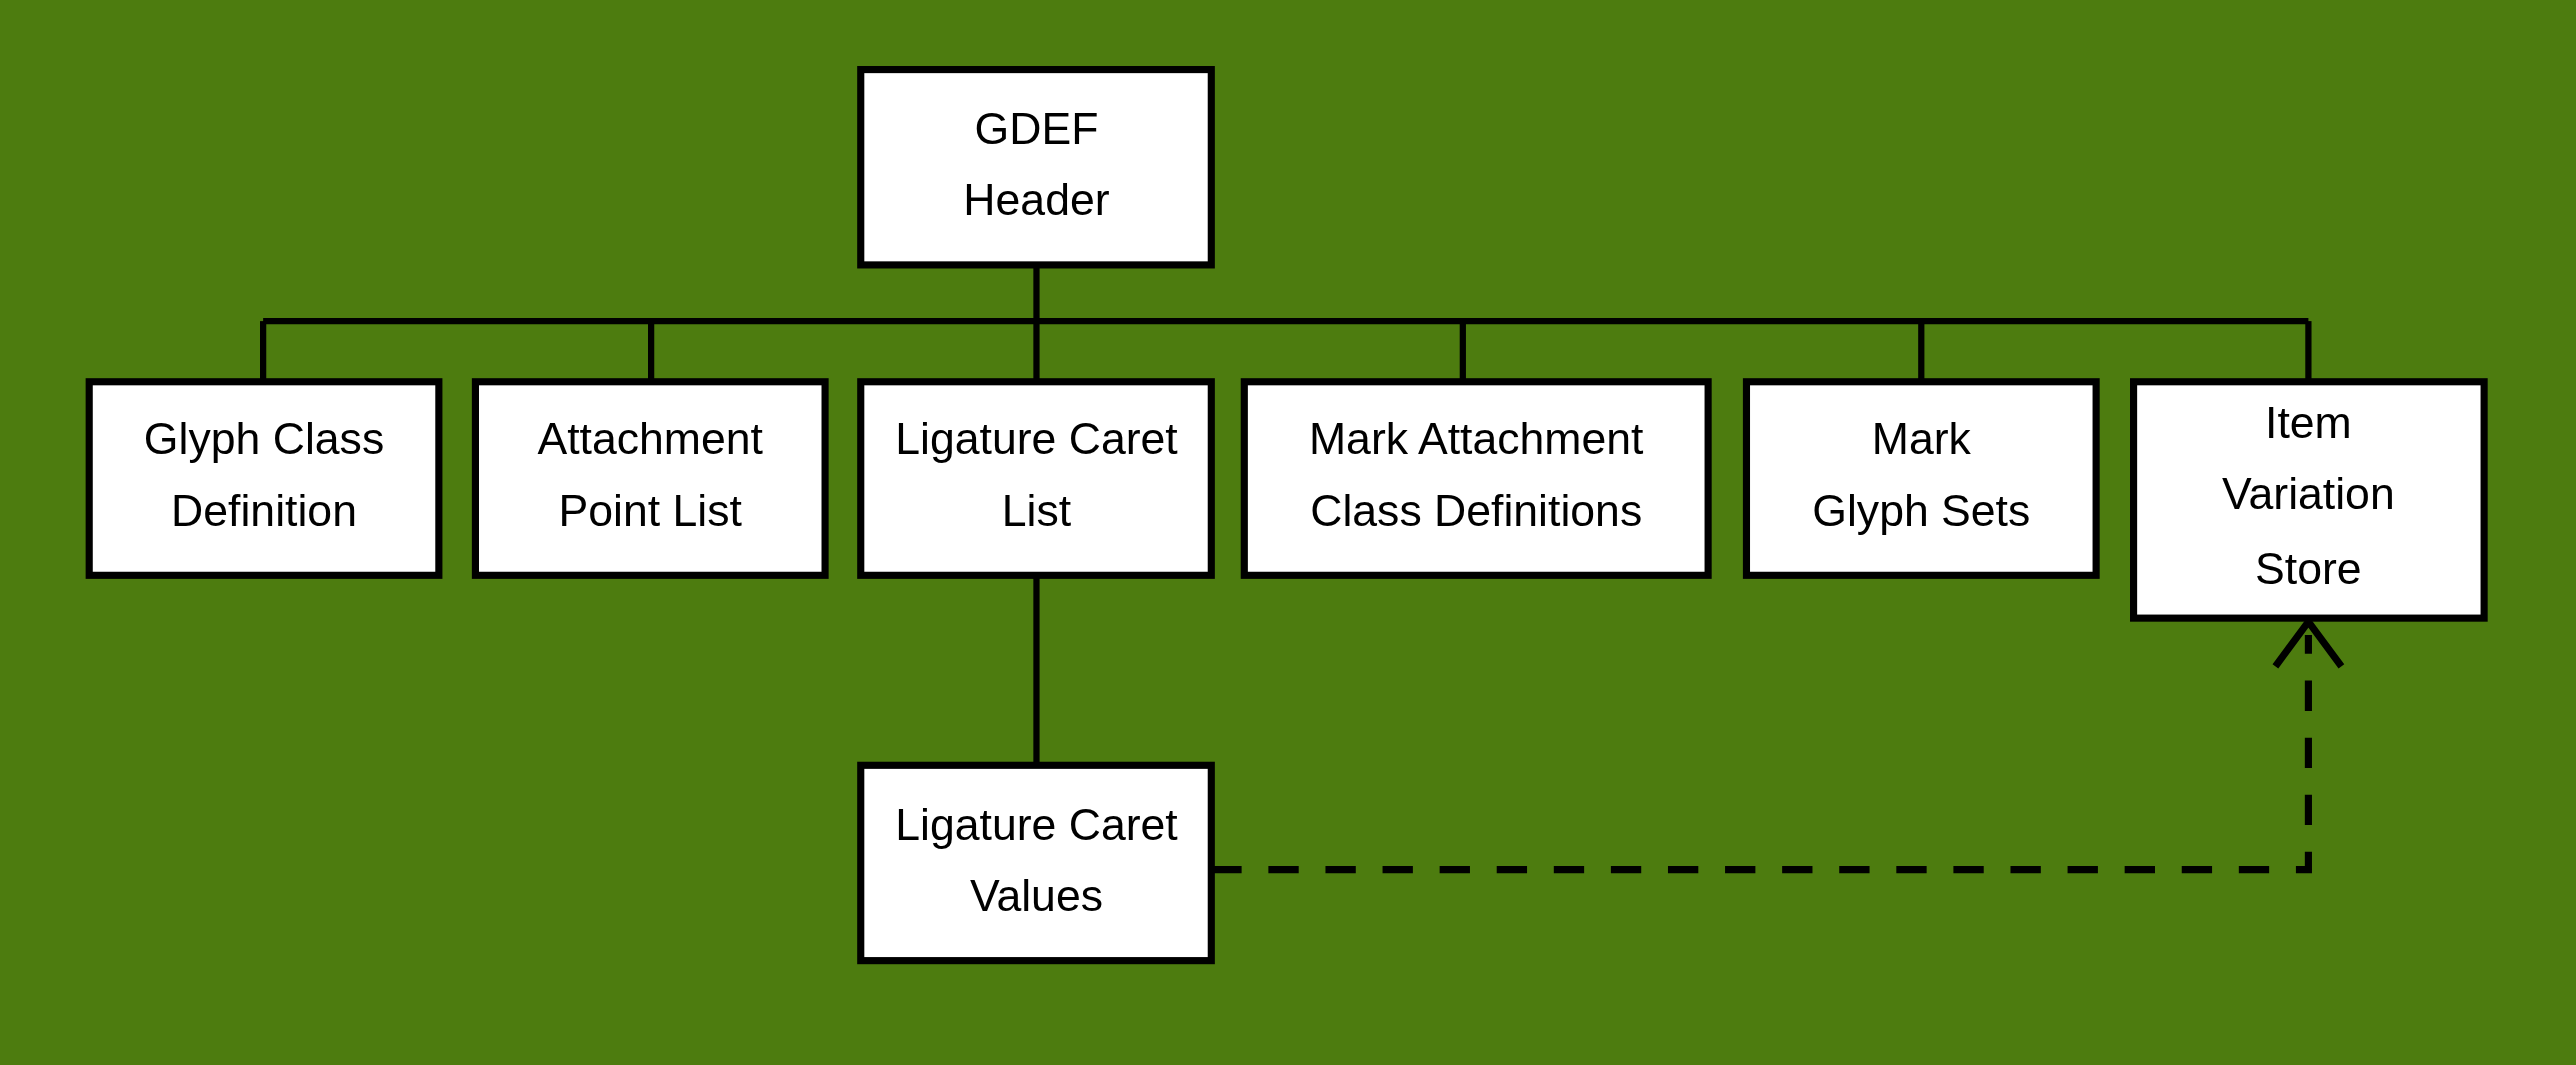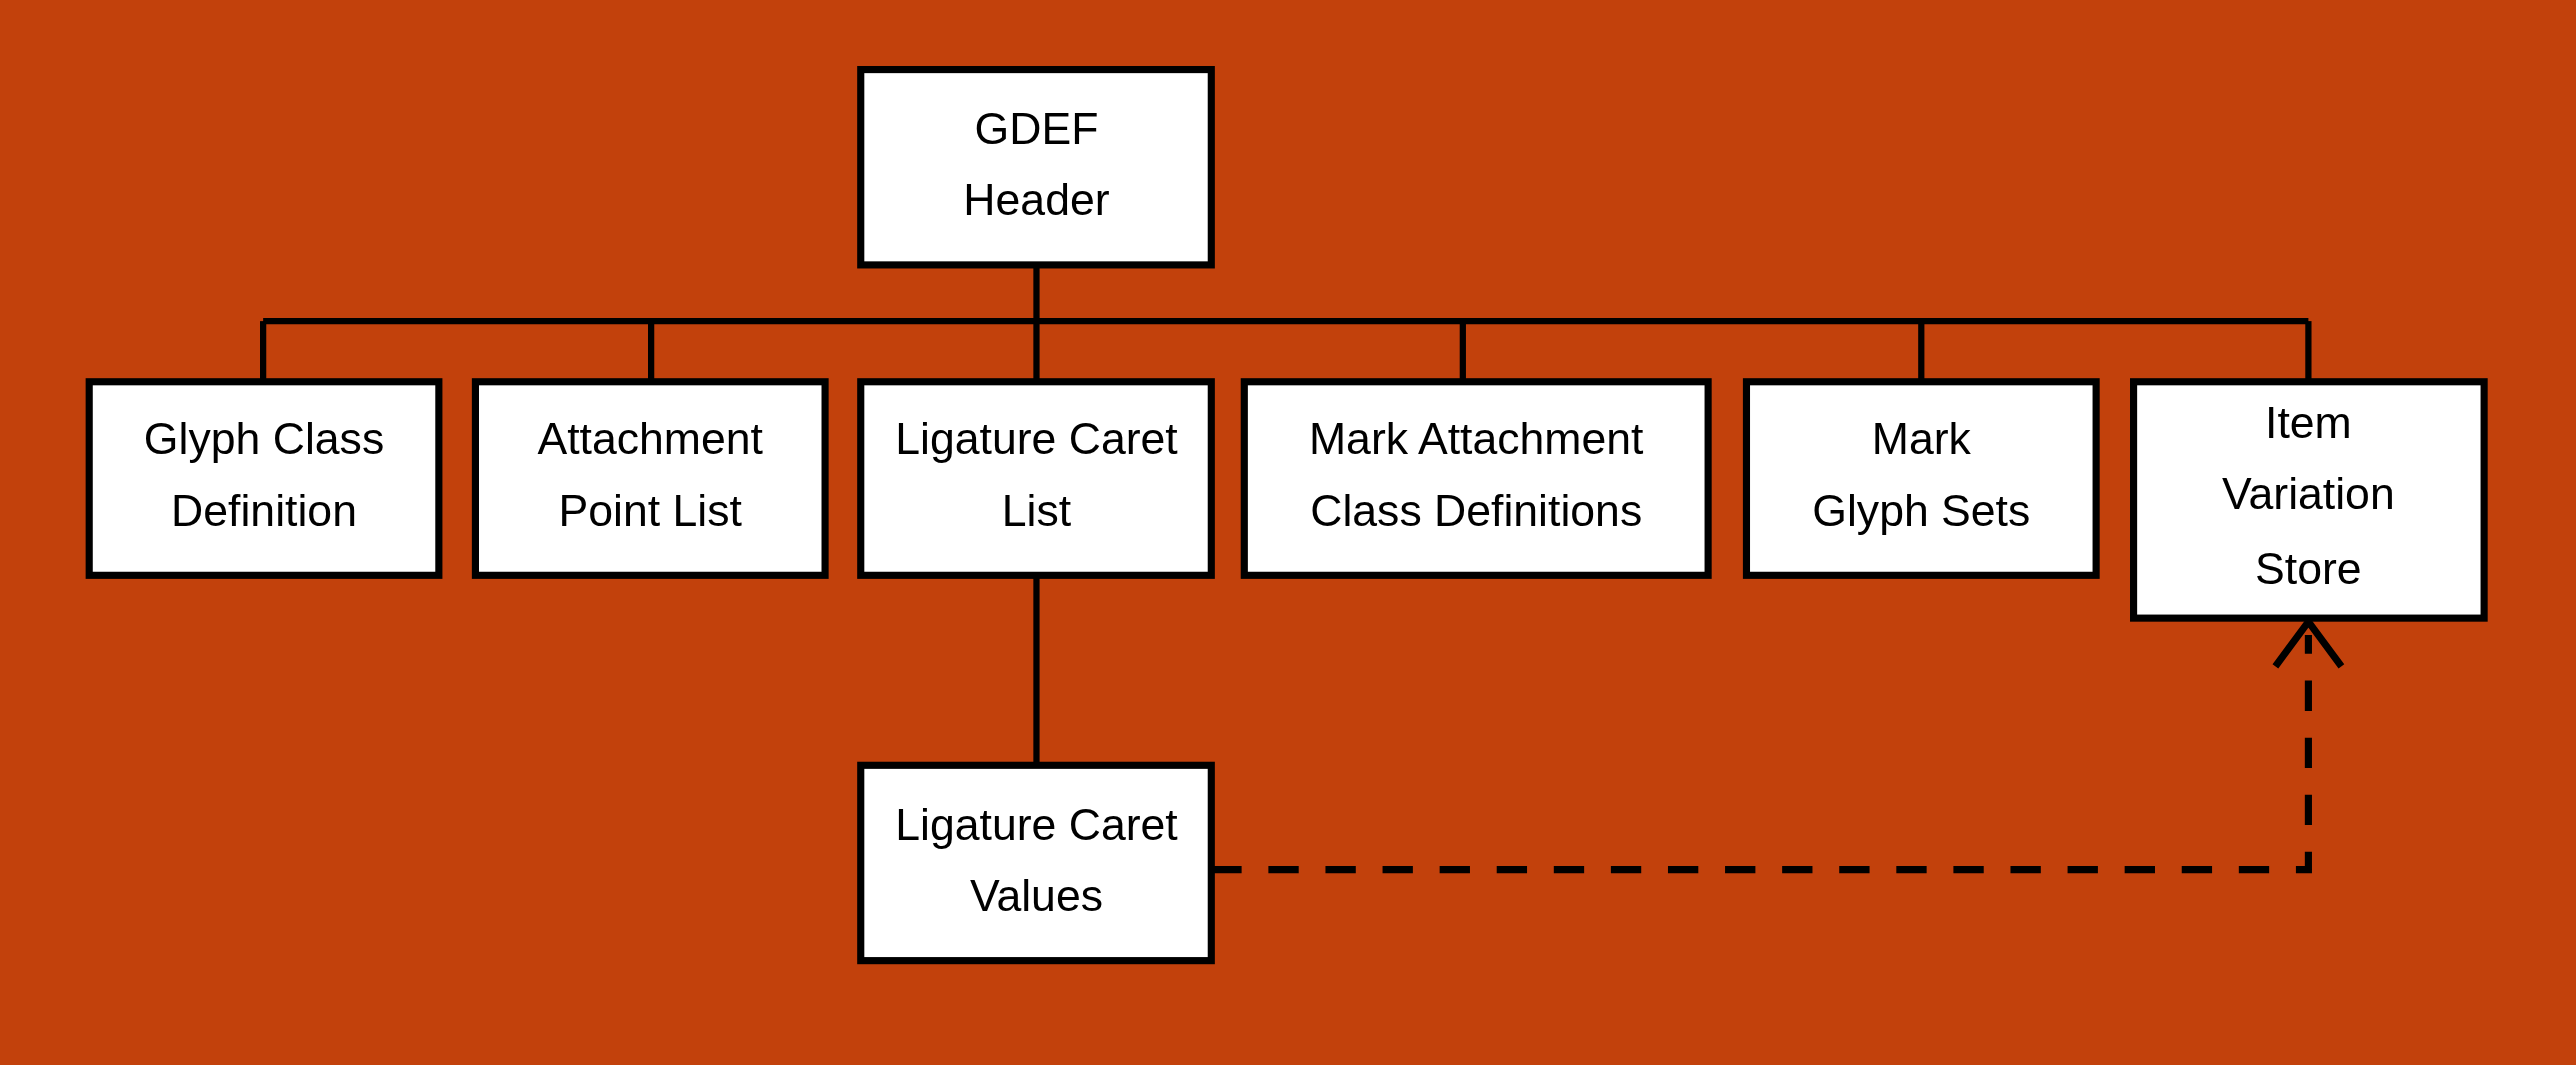--- a/index.html
+++ b/index.html
@@ -10,21 +10,21 @@
   body {
     width: 2576px;
     height: 1065px;
     overflow: hidden;
     font-family: "Liberation Sans", sans-serif;
   }
   #diagram-root {
     position: relative;
     width: 2576px;
     height: 1065px;
-    background: #c2410c;
+    background: #4d7c0f;
   }
   svg.diagram-canvas {
     display: block;
     width: 2576px;
     height: 1065px;
   }
   .node-box {
     fill: #ffffff;
     stroke: #000000;
     stroke-width: 8;

